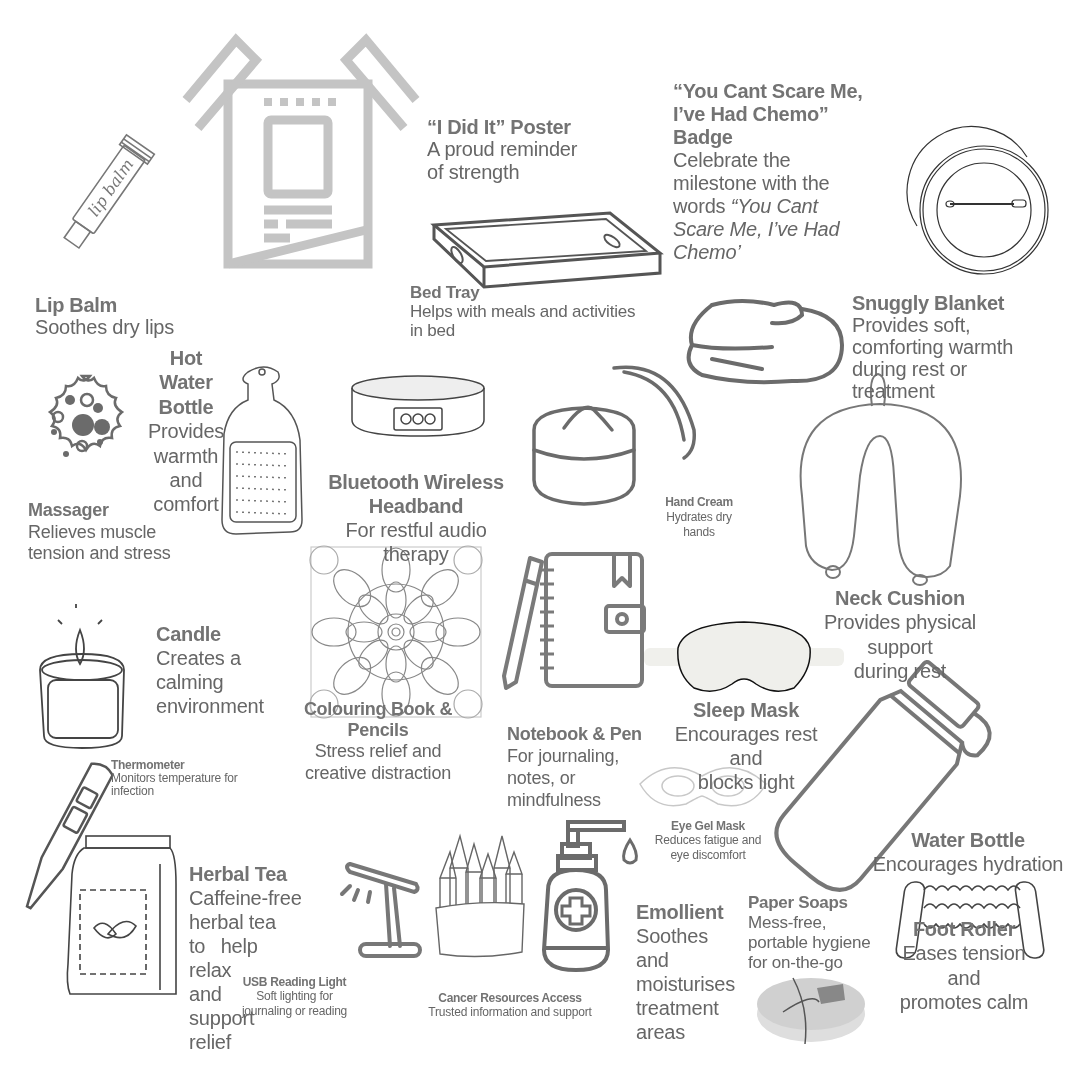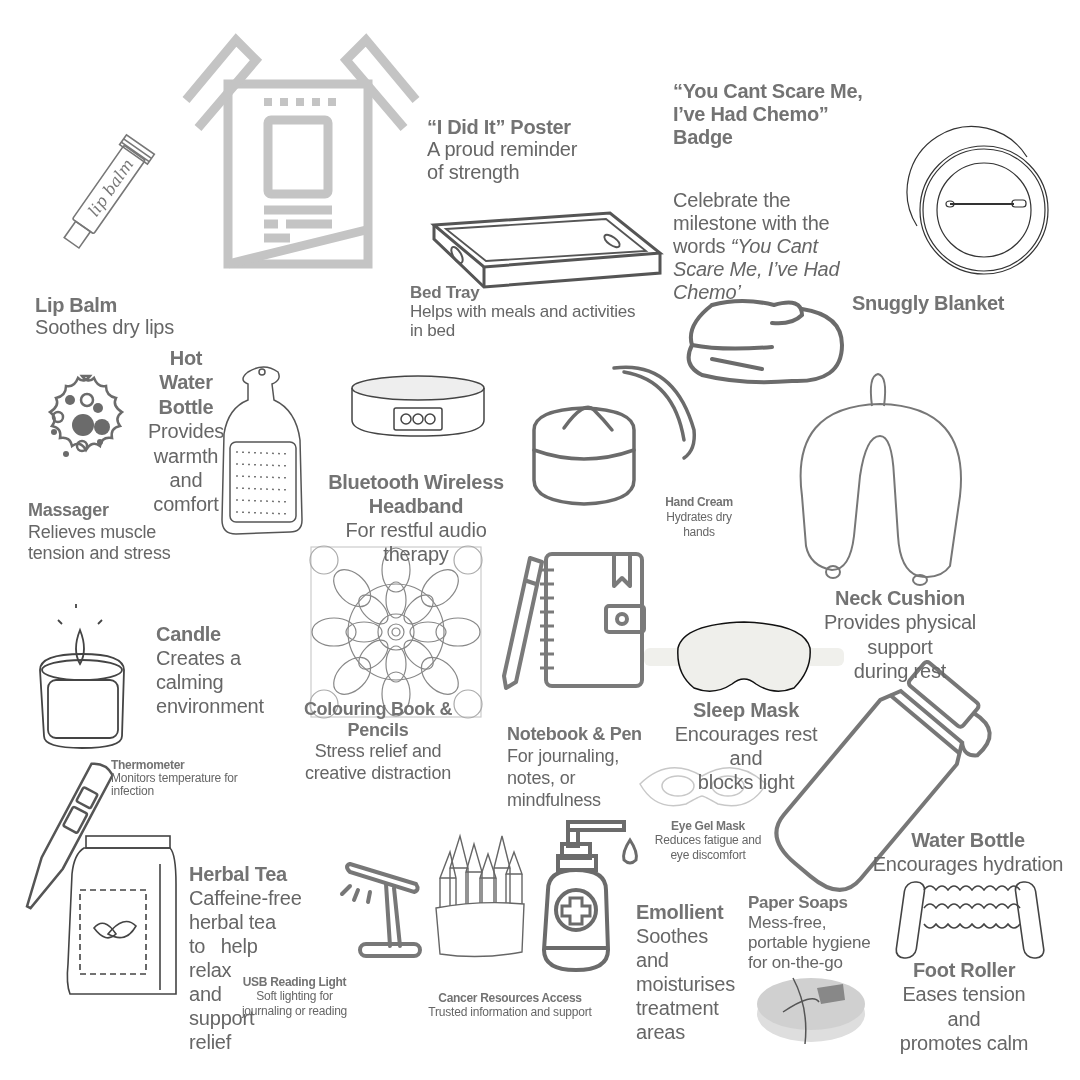--- a/index.html
+++ b/index.html
@@ -322,30 +322,31 @@
 
 <div class="item s16" style="left:427px;top:116px;width:170px;">
   <span class="t">“I Did It” Poster</span>
   <span class="d">A proud reminder of strength</span>
 </div>
 
 <div class="item s20" style="left:673px;top:80px;width:200px;line-height:1.15;">
   <span class="t">“You Cant Scare Me,</span>
   <span class="t">I’ve Had Chemo”</span>
   <span class="t">Badge</span>
-  <span class="d" style="width:180px;margin-top:40px;"><span>Celebrate the milestone with the words </span><i>“You Cant Scare Me, I’ve Had Chemo’</i></span>
+  <span class="d" style="width:180px;"><span>Celebrate the milestone with the words </span><i>“You Cant Scare Me, I’ve Had Chemo’</i></span>
 </div>
 
 <div class="item s14" style="left:410px;top:283px;width:240px;">
   <span class="t">Bed Tray</span>
   <span class="d">Helps with meals and activities in bed</span>
 </div>
 
 <div class="item s16" style="left:852px;top:292px;width:200px;line-height:1.1;">
   <span class="t">Snuggly Blanket</span>
+  <span class="d">Provides soft, comforting warmth during rest or treatment</span>
 </div>
 
 <div class="item s16 c" style="left:146px;top:346px;width:80px;line-height:1.22;">
   <span class="t">Hot</span>
   <span class="t">Water</span>
   <span class="t">Bottle</span>
   <span class="d">Provides</span>
   <span class="d">warmth</span>
   <span class="d">and</span>
   <span class="d">comfort</span>
@@ -446,17 +447,17 @@
   <span class="d">areas</span>
 </div>
 
 <div class="item s14" style="left:748px;top:893px;line-height:1.18;">
   <span class="t">Paper Soaps</span>
   <span class="d">Mess-free,</span>
   <span class="d">portable hygiene</span>
   <span class="d">for on-the-go</span>
 </div>
 
-<div class="item s16 c" style="left:884px;top:958px;width:160px;line-height:1.22;">
+<div class="item s16 c" style="left:884px;top:917px;width:160px;line-height:1.22;">
   <span class="t">Foot Roller</span>
   <span class="d">Eases tension and</span>
   <span class="d">promotes calm</span>
 </div>
 
 </body></html>

